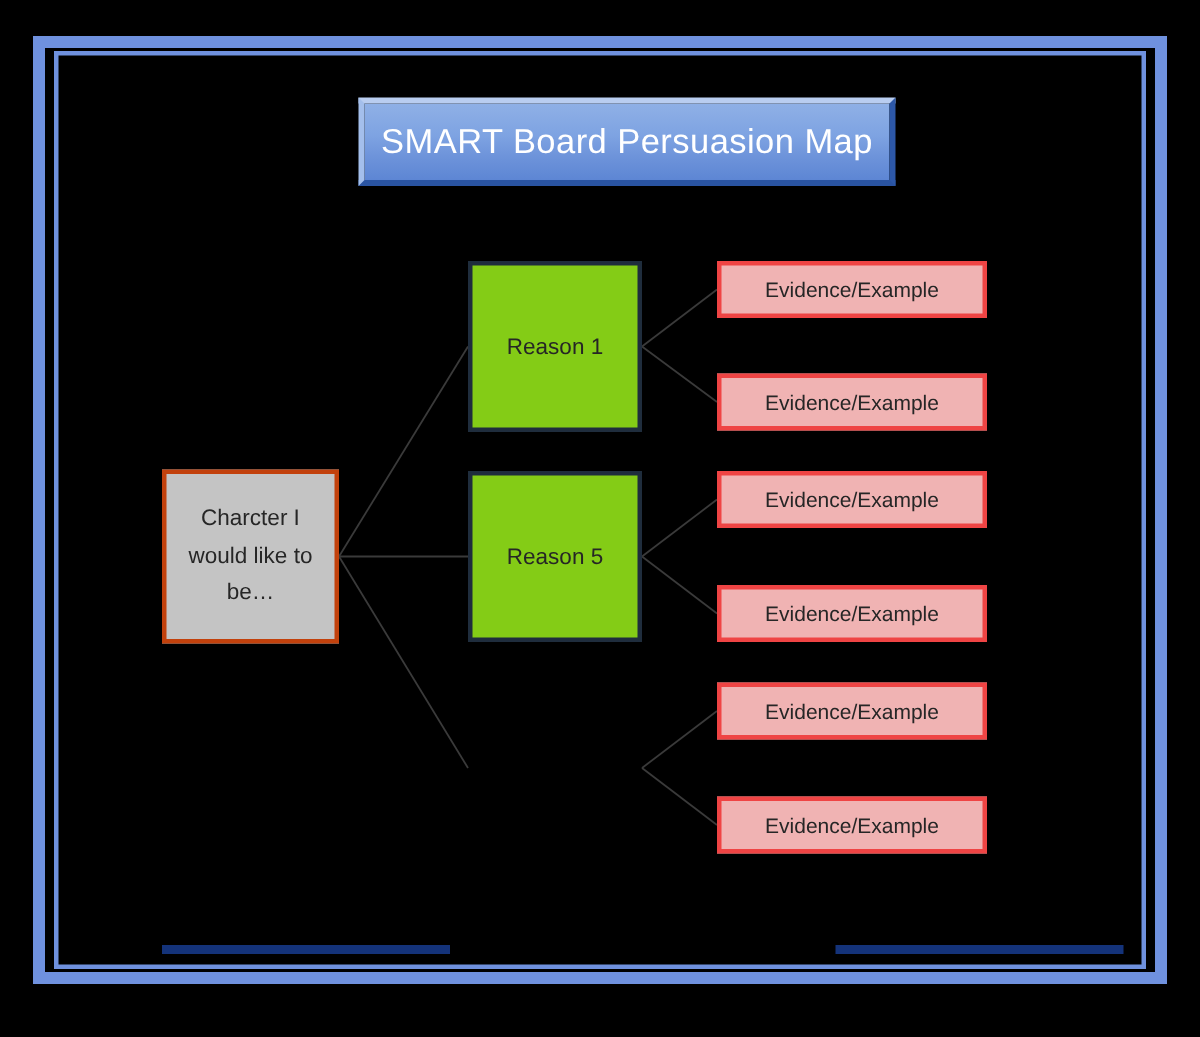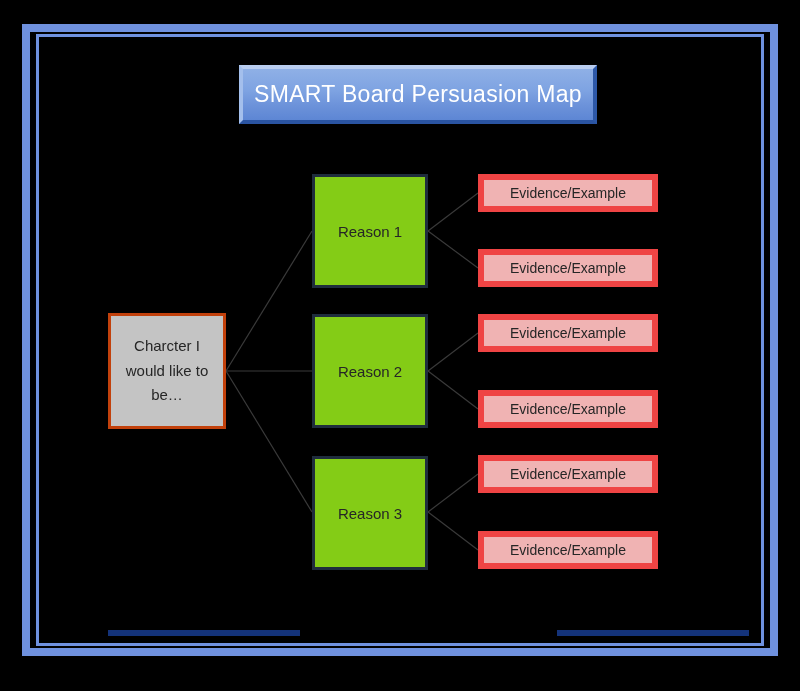--- a/index.html
+++ b/index.html
@@ -71,21 +71,21 @@
     padding: 0 6px;
   }
 
   .node-reason {
     border: 3px solid #1f2d3d;
     background: #84cc16;
     font-size: 15px;
   }
 
   .node-evidence {
-    border: 6px solid #ef4444;
+    border: 3px solid #ef4444;
     background: #f0b3b3;
     font-size: 14px;
     text-align: center;
   }
 
   
   #connectors {
     position: absolute;
     left: 0;
     top: 0;
@@ -146,32 +146,29 @@
     <span>Reason 1</span>
   </div>
   <div class="node node-evidence" style="left:478px; top:174px; width:180px; height:38px;">
     <span>Evidence/Example</span>
   </div>
   <div class="node node-evidence" style="left:478px; top:249px; width:180px; height:38px;">
     <span>Evidence/Example</span>
   </div>
 
   <div class="node node-reason" style="left:312px; top:314px; width:116px; height:114px;">
-    <span>Reason 2</span>
+    <span>Reason 5</span>
   </div>
   <div class="node node-evidence" style="left:478px; top:314px; width:180px; height:38px;">
     <span>Evidence/Example</span>
   </div>
   <div class="node node-evidence" style="left:478px; top:390px; width:180px; height:38px;">
     <span>Evidence/Example</span>
   </div>
 
-  <div class="node node-reason" style="left:312px; top:456px; width:116px; height:114px;">
-    <span>Reason 3</span>
-  </div>
   <div class="node node-evidence" style="left:478px; top:455px; width:180px; height:38px;">
     <span>Evidence/Example</span>
   </div>
   <div class="node node-evidence" style="left:478px; top:531px; width:180px; height:38px;">
     <span>Evidence/Example</span>
   </div>
 
   <div class="accent-bar" style="left:108px; top:630px; width:192px;"></div>
   <div class="accent-bar" style="left:557px; top:630px; width:192px;"></div>
 

